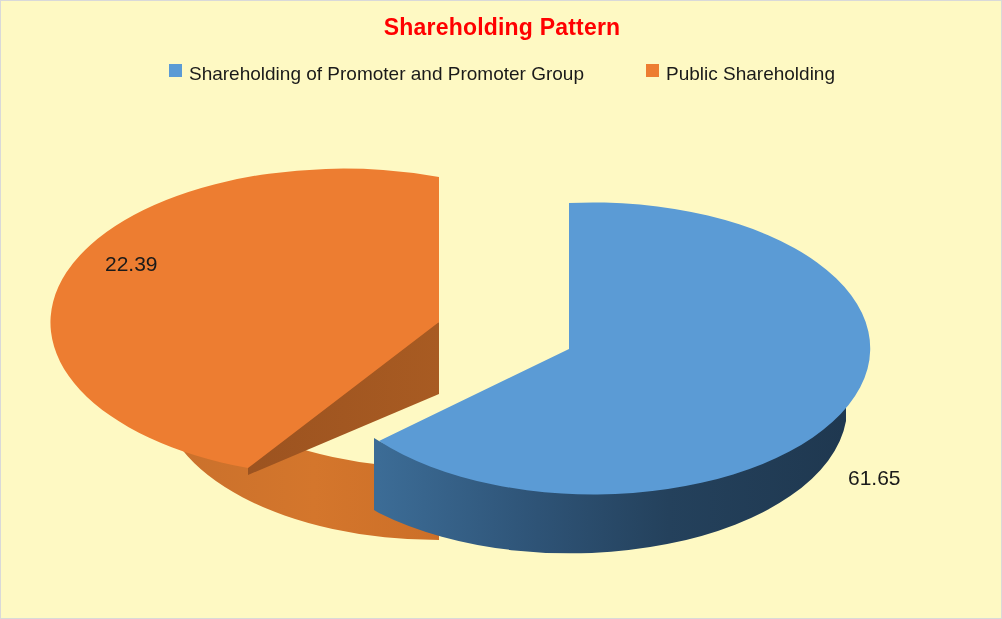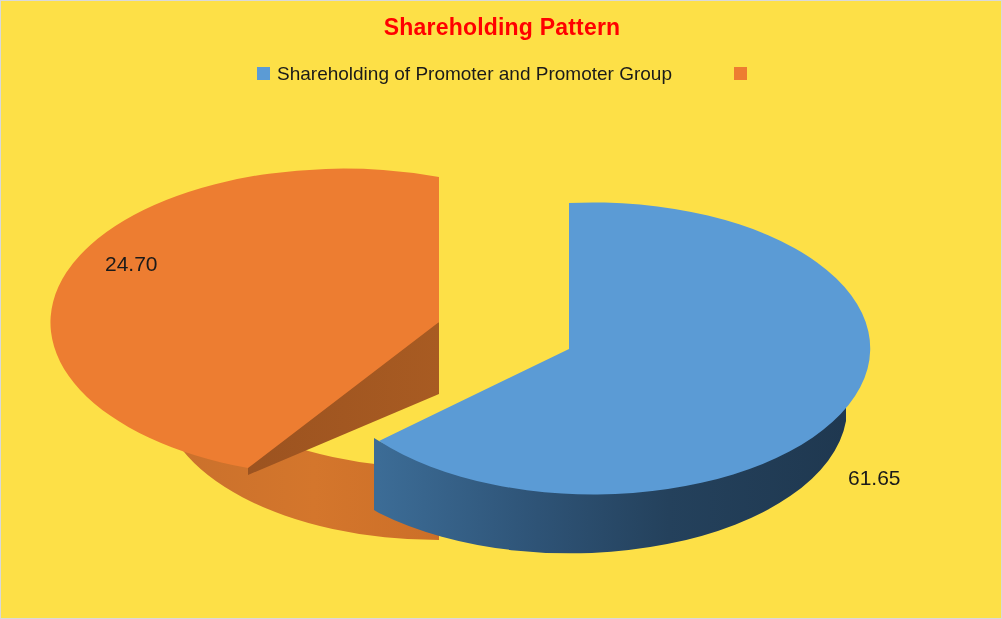--- a/index.html
+++ b/index.html
@@ -41,21 +41,20 @@
     flex-direction: row;
     justify-content: center;
     align-items: center;
     gap: 62px;
     font-size: 19px;
     color: #1a1a1a;
   }
   .legend-entry {
     display: flex;
     flex-direction: row;
-    align-items: center;
     gap: 7px;
   }
   .legend-swatch {
     display: inline-block;
     width: 13px;
     height: 13px;
     flex: 0 0 auto;
   }
   .legend-label {
     white-space: nowrap;
@@ -74,31 +73,32 @@
     color: #1a1a1a;
     white-space: nowrap;
     line-height: 1;
   }
   #label-public { left: 104px; top: 252px; }
   #label-promoter { left: 847px; top: 466px; }
 </style>
 </head>
 <body>
 
-<div id="chart-frame" style="border-color: rgb(217, 217, 217); background: #fde047;">
+<div id="chart-frame" style="border-color: rgb(217, 217, 217); background: #fef9c3;">
 
   <div id="chart-title" style="color: rgb(255, 0, 0);">Shareholding Pattern</div>
 
   <div id="chart-legend">
     <div class="legend-entry">
       <span class="legend-swatch" style="background: rgb(91, 155, 213);"></span>
       <span class="legend-label">Shareholding of Promoter and Promoter Group</span>
     </div>
     <div class="legend-entry">
       <span class="legend-swatch" style="background: rgb(237, 125, 49);"></span>
+      <span class="legend-label">Public Shareholding</span>
     </div>
   </div>
 
   <svg id="pie-svg" viewBox="0 0 1002 619">
     <defs>
       <linearGradient id="blueSideGrad" x1="0" y1="0" x2="1" y2="0">
         <stop offset="0%" stop-color="#3C6C96"></stop>
         <stop offset="34%" stop-color="#2E5376"></stop>
         <stop offset="62%" stop-color="#24415C"></stop>
         <stop offset="100%" stop-color="#1F3850"></stop>
@@ -148,17 +148,17 @@
 
       <path d="M 378 440 L 378 512 L 373 509 L 373 437 Z" fill="#3C6C96"></path>
 
       <path d="M 568 348
                L 568 202
                A 277 146 0 1 1 378 440
                Z" fill="#5B9BD5"></path>
     </g>
   </svg>
 
-  <div class="data-label" id="label-public">24.70</div>
+  <div class="data-label" id="label-public">22.39</div>
 
   <div class="data-label" id="label-promoter">61.65</div>
 
 </div>
 
 </body></html>

